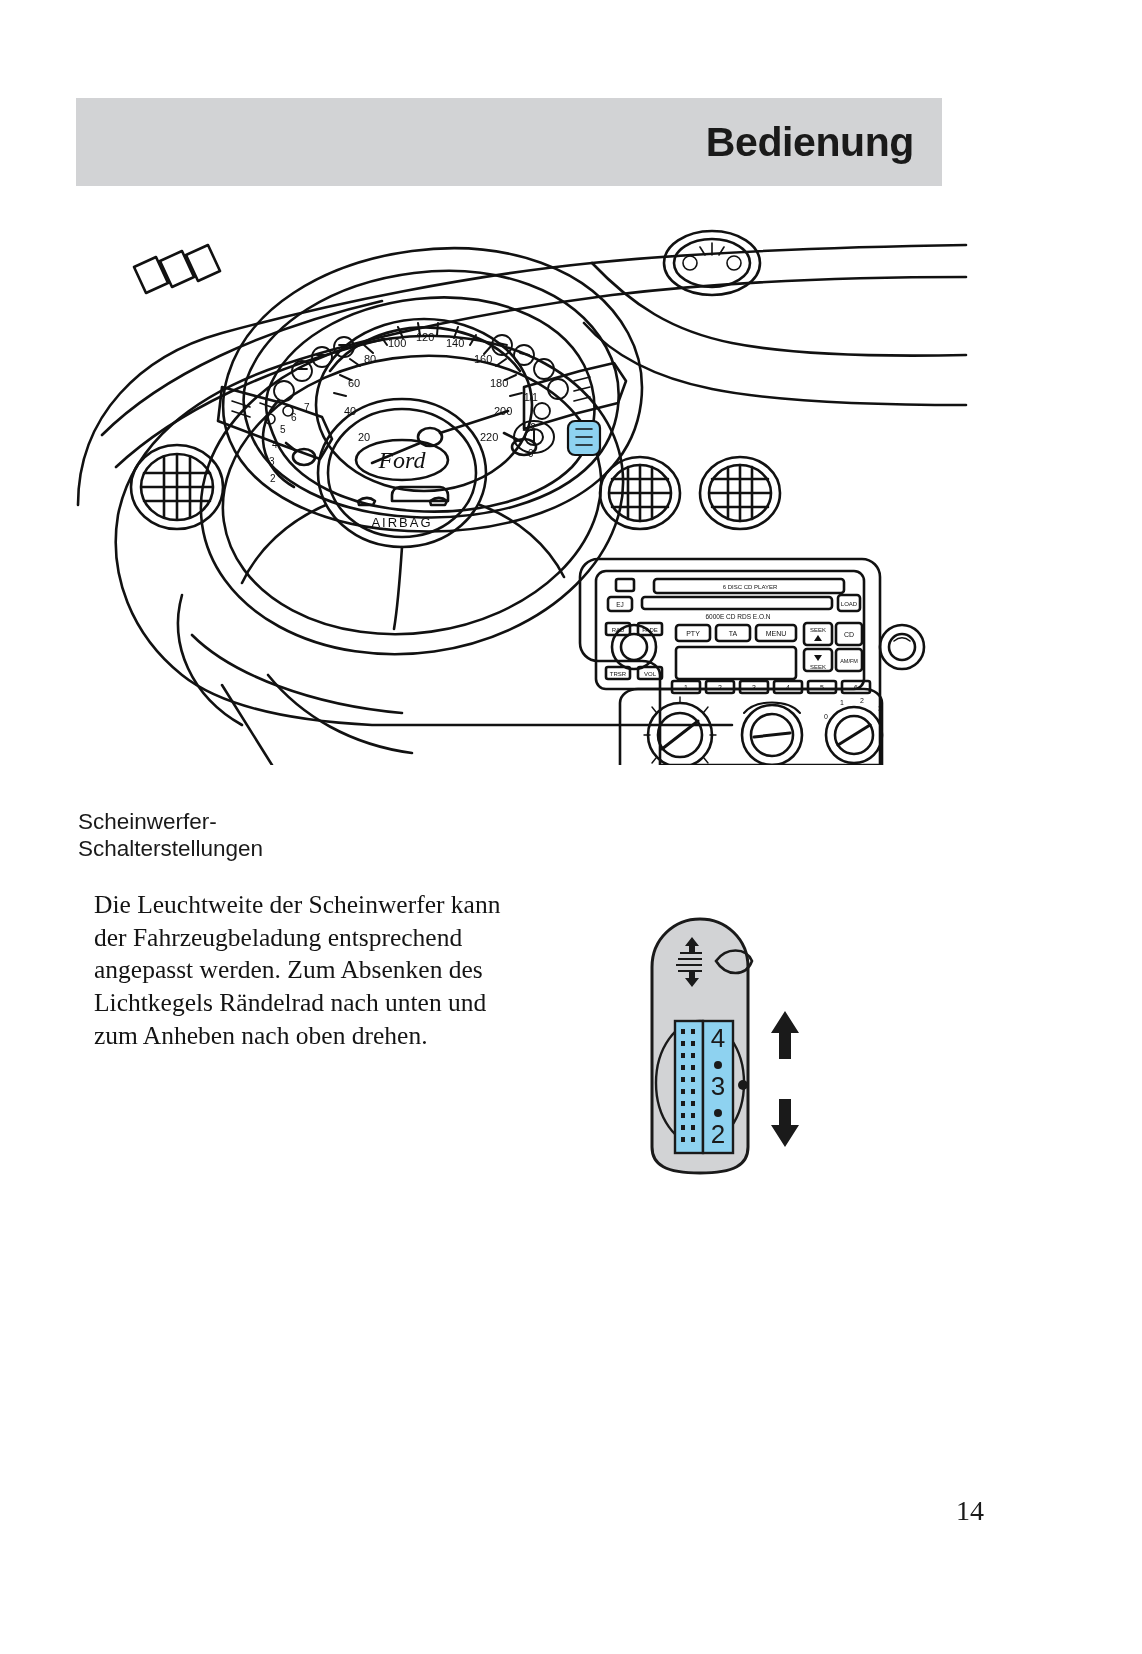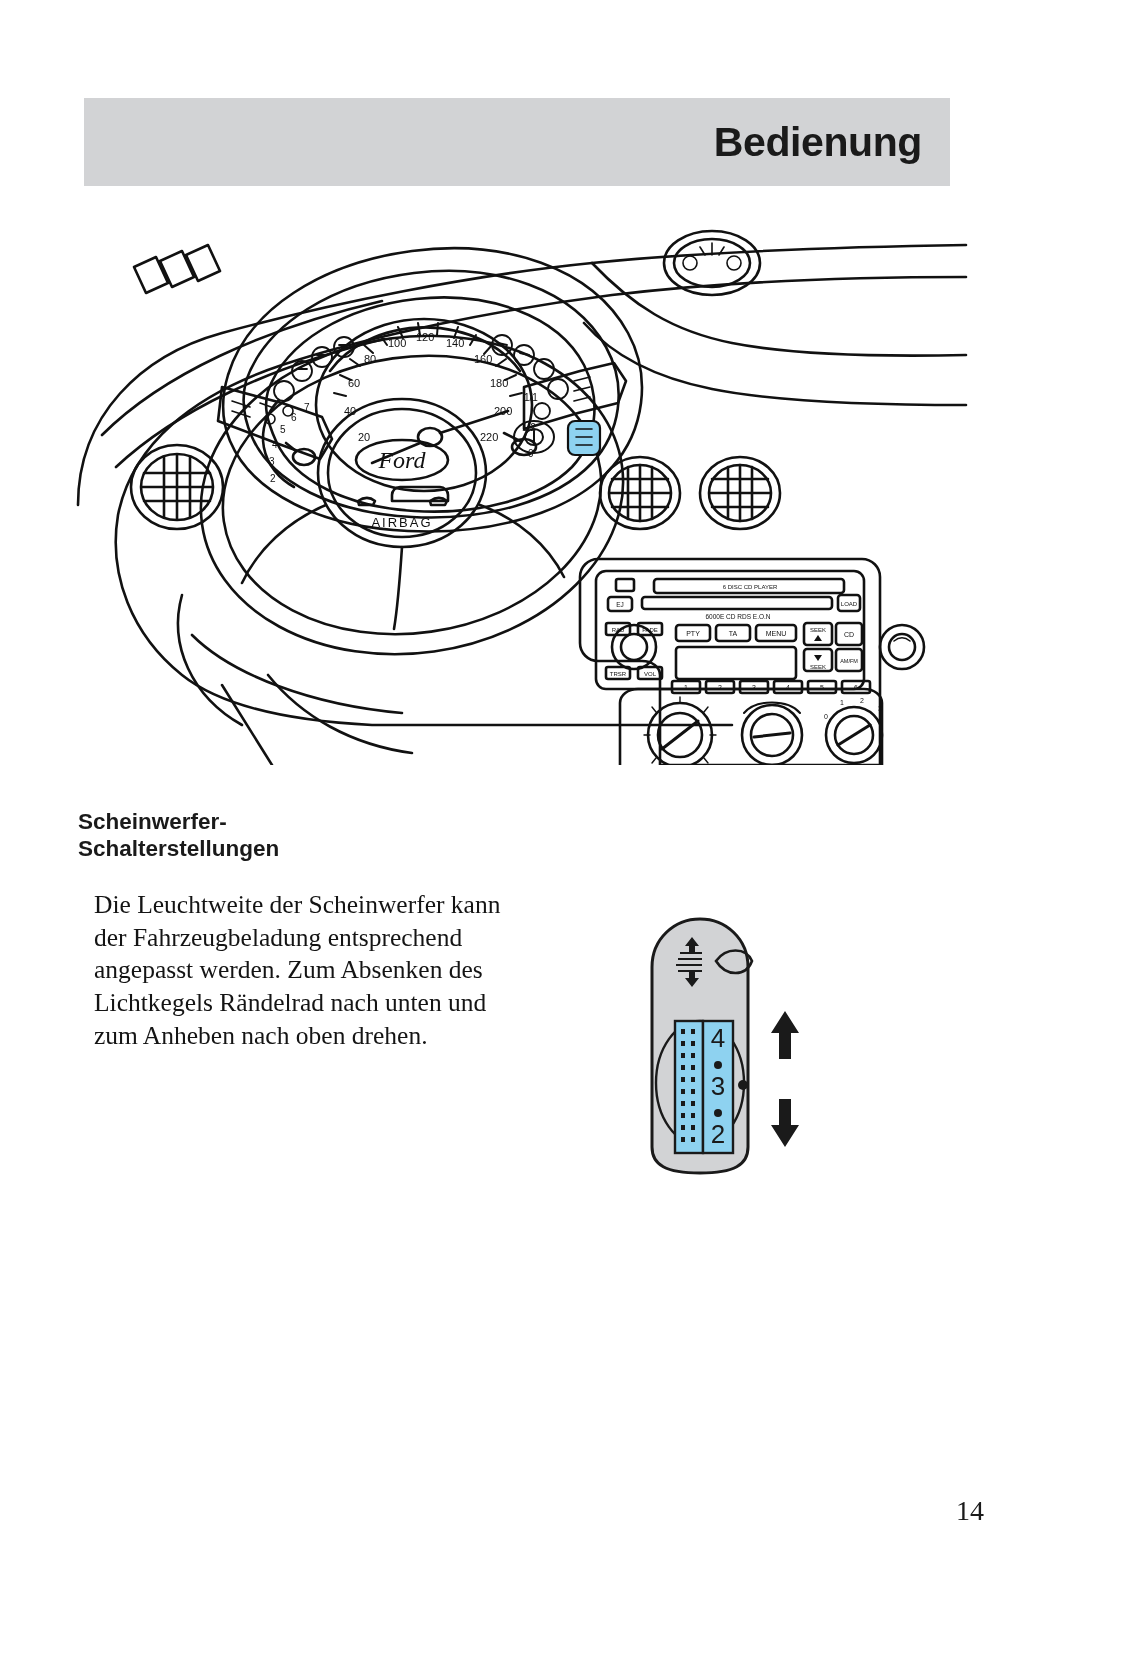--- a/index.html
+++ b/index.html
@@ -16,21 +16,21 @@
   }
   .page {
     position: absolute;
     inset: 0;
     background: #ffffff;
   }
 
   
   .header-band {
     position: absolute;
-    left: 84px;
+    left: 76px;
     top: 98px;
     width: 866px;
     height: 88px;
     background: #d2d3d5;
     display: flex;
     align-items: center;
     justify-content: flex-end;
   }
   .header-title {
     font-family: "Liberation Sans", sans-serif;
@@ -63,21 +63,21 @@
     font-family: "Liberation Sans", sans-serif;
     font-weight: bold;
     font-size: 23px;
     color: #1a1a1a;
     letter-spacing: 0.2px;
     margin: 0 0 32px 0;
     line-height: 1.15;
   }
   .sub-title {
     font-family: "Liberation Sans", sans-serif;
-    font-weight: bold;
+    font-weight: normal;
     font-size: 22.5px;
     color: #1a1a1a;
     margin: 0 0 26px 0;
     line-height: 1.22;
   }
   .body-par {
     font-family: "Liberation Serif", serif;
     font-size: 25.5px;
     color: #141414;
     line-height: 1.285;

